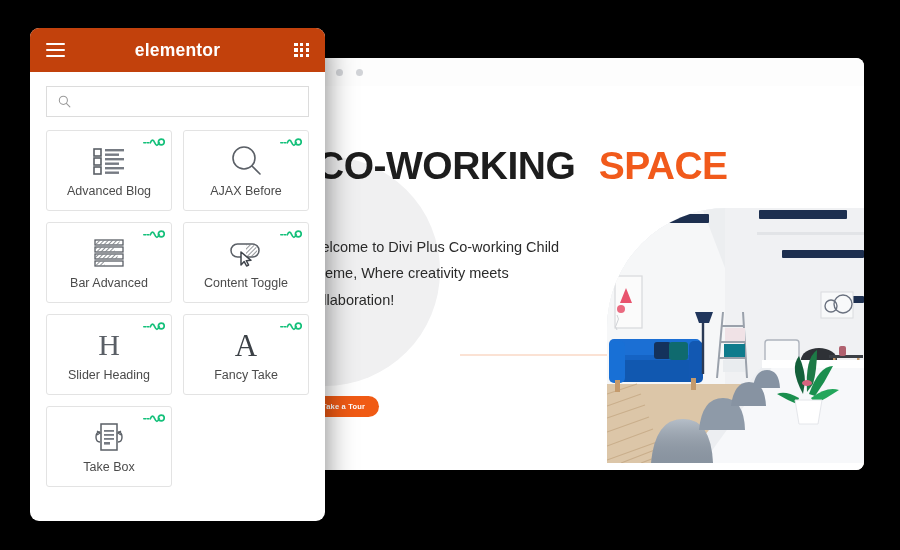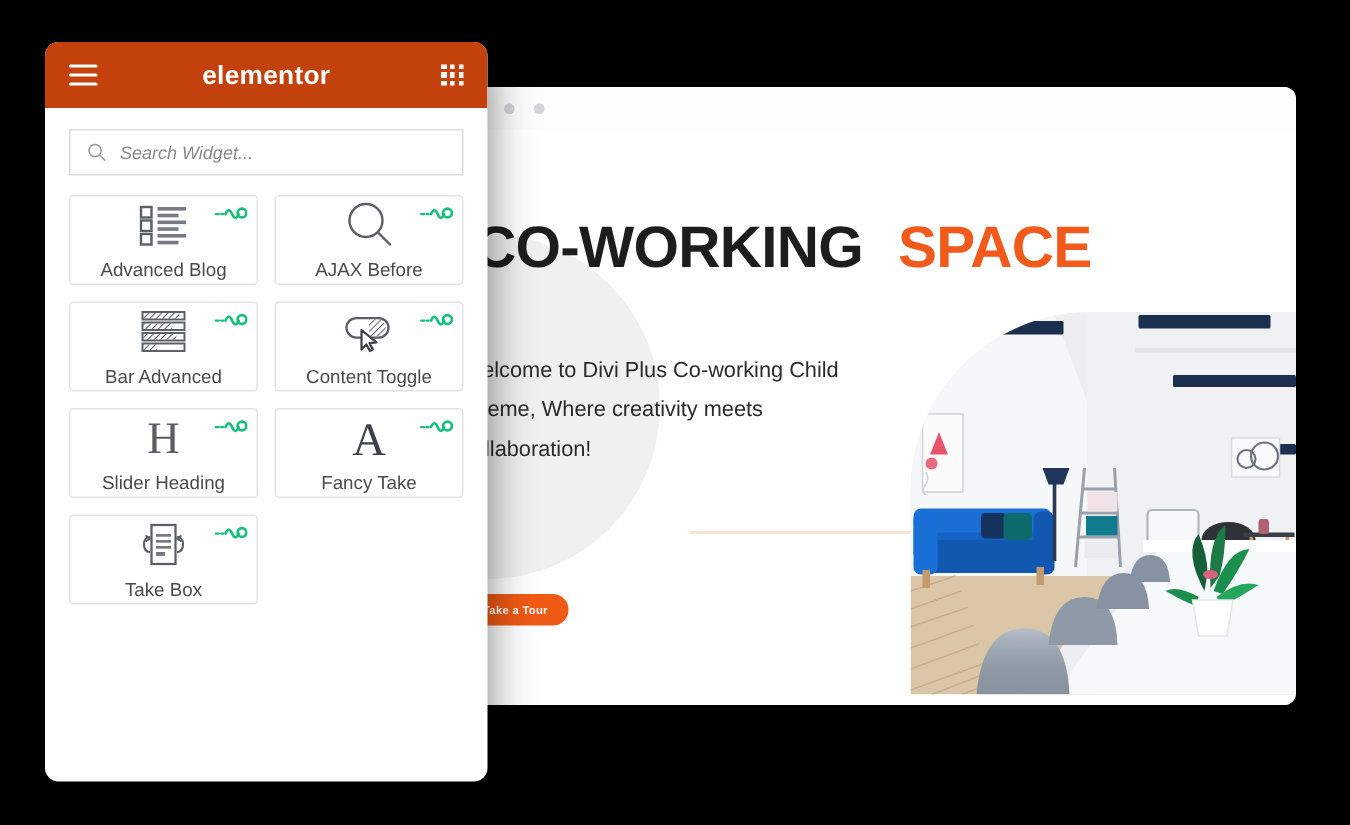--- a/index.html
+++ b/index.html
@@ -113,21 +113,21 @@
     font-family: "Liberation Sans", sans-serif; background: transparent;
   }
   #search-input::placeholder { color: #8a8a8a; font-style: italic; }
 
   #widget-grid {
     padding: 7px 16px 16px;
     display: grid; grid-template-columns: 1fr 1fr;
     grid-gap: 11px 11px;
   }
   .wcard {
-    position: relative; height: 60px;
+    position: relative; height: 81px;
     border: 1px solid #e3e3e3; border-radius: 3px; background: #fff;
     display: flex; flex-direction: column;
     align-items: center; justify-content: center; gap: 8px;
     cursor: pointer;
   }
   .wcard .wicon { height: 32px; display: flex; align-items: flex-end; }
   .wcard .wlabel { font-size: 12.5px; color: #4b4b4b; }
   .pro-badge {
     position: absolute; top: 5px; right: 6px;
     width: 22px; height: 12px;
@@ -276,21 +276,20 @@
           <i></i>
       </div>
     </div>
 
     <div id="search-wrap">
       <div id="search-box">
         <svg width="13" height="13" viewBox="0 0 16 16">
           <circle cx="6.6" cy="6.6" r="5" fill="none" stroke="#9a9a9a" stroke-width="1.3"></circle>
           <line x1="10.3" y1="10.3" x2="14.6" y2="14.6" stroke="#9a9a9a" stroke-width="1.3" stroke-linecap="round"></line>
         </svg>
-        <input id="search-input" type="text" placeholder="Search Widget..." style="">
       </div>
     </div>
 
     <div id="widget-grid">
 
       <div class="wcard">
         <svg class="pro-badge" viewBox="0 0 30 16">
           <path d="M1 9 h3 M6 9 h2" stroke="#14c07a" stroke-width="2" stroke-linecap="round"></path>
           <path d="M10 9 q3-7 6 0 q3 7 6 0" stroke="#14c07a" stroke-width="2.4" fill="none" stroke-linecap="round"></path>
           <circle cx="25" cy="8" r="4" fill="none" stroke="#14c07a" stroke-width="2.4"></circle>

